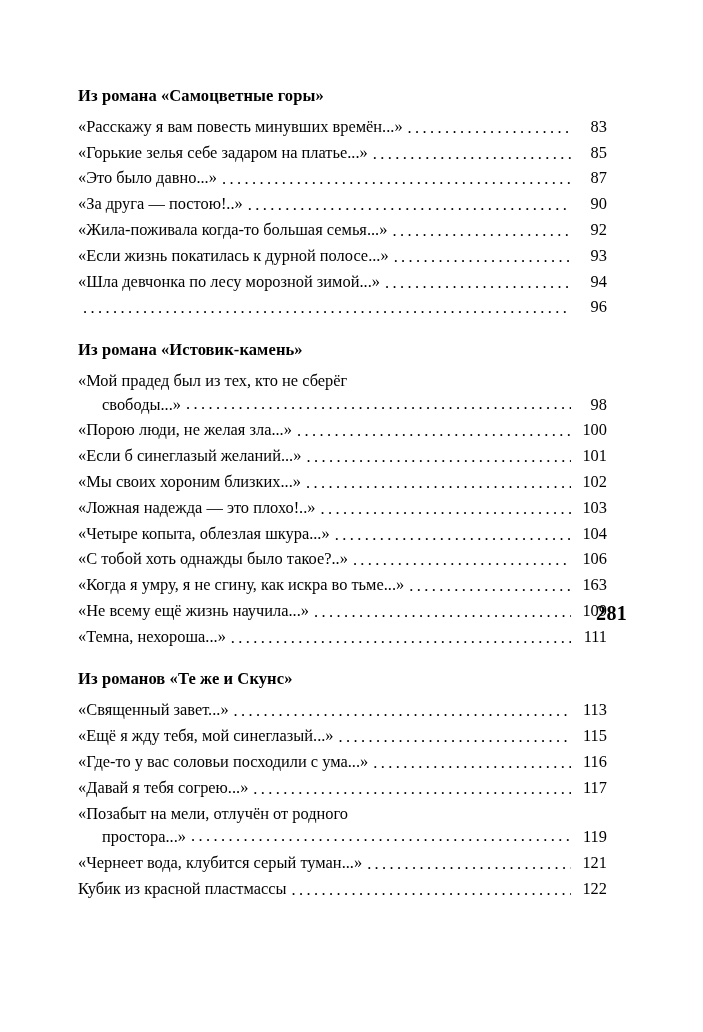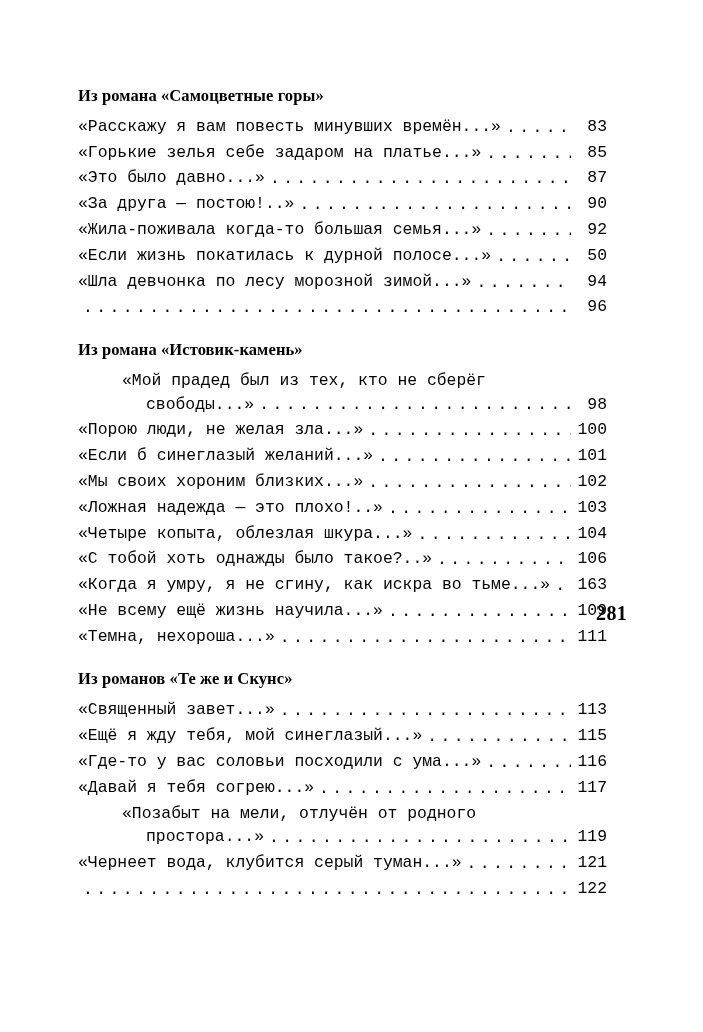--- a/index.html
+++ b/index.html
@@ -37,21 +37,20 @@
   }
   .section + .section .section-heading {
     margin-top: 21px;
   }
   .entry {
     display: flex;
     align-items: flex-end;
     font-size: 16.4px;
     line-height: 1.44;
     margin-bottom: 2.2px;
-    font-family: Liberation Mono, monospace;
   }
   .entry-title {
     white-space: nowrap;
   }
   .entry-dots {
     flex: 1 1 auto;
     position: relative;
     overflow: hidden;
     white-space: nowrap;
     margin: 0 2px 0 5px;
@@ -64,28 +63,27 @@
   .entry-page {
     flex: 0 0 auto;
     text-align: right;
     min-width: 34px;
     white-space: nowrap;
   }
   
   .entry.wrap {
     display: block;
     margin-bottom: 2.2px;
-    margin-left: 44px;
   }
   .entry.wrap .line1 {
     white-space: nowrap;
   }
   .entry.wrap .line2 {
     display: flex;
-    align-items: flex-end;
+    align-items: center;
     padding-left: 24px;
   }
   .folio {
     position: absolute;
     right: 76px;
     bottom: 119px;
     font-weight: bold;
     font-size: 20px;
     letter-spacing: 0.3px;
   }
@@ -118,21 +116,21 @@
           <span class="entry-page">90</span>
         </div>
         <div class="entry">
           <span class="entry-title">«Жила-поживала когда-то большая семья...»</span>
           <span class="entry-dots">................................................................................</span>
           <span class="entry-page">92</span>
         </div>
         <div class="entry">
           <span class="entry-title">«Если жизнь покатилась к дурной полосе...»</span>
           <span class="entry-dots">................................................................................</span>
-          <span class="entry-page">50</span>
+          <span class="entry-page">93</span>
         </div>
         <div class="entry">
           <span class="entry-title">«Шла девчонка по лесу морозной зимой...»</span>
           <span class="entry-dots">................................................................................</span>
           <span class="entry-page">94</span>
         </div>
         <div class="entry">
           <span class="entry-dots">................................................................................</span>
           <span class="entry-page">96</span>
         </div>
@@ -222,19 +220,20 @@
             <span class="entry-dots">................................................................................</span>
             <span class="entry-page">119</span>
           </div>
         </div>
         <div class="entry">
           <span class="entry-title">«Чернеет вода, клубится серый туман...»</span>
           <span class="entry-dots">................................................................................</span>
           <span class="entry-page">121</span>
         </div>
         <div class="entry">
+          <span class="entry-title">Кубик из красной пластмассы</span>
           <span class="entry-dots">................................................................................</span>
           <span class="entry-page">122</span>
         </div>
       </div>
     </div>
   <div class="folio">281</div>
 </div>
 
 </body></html>

